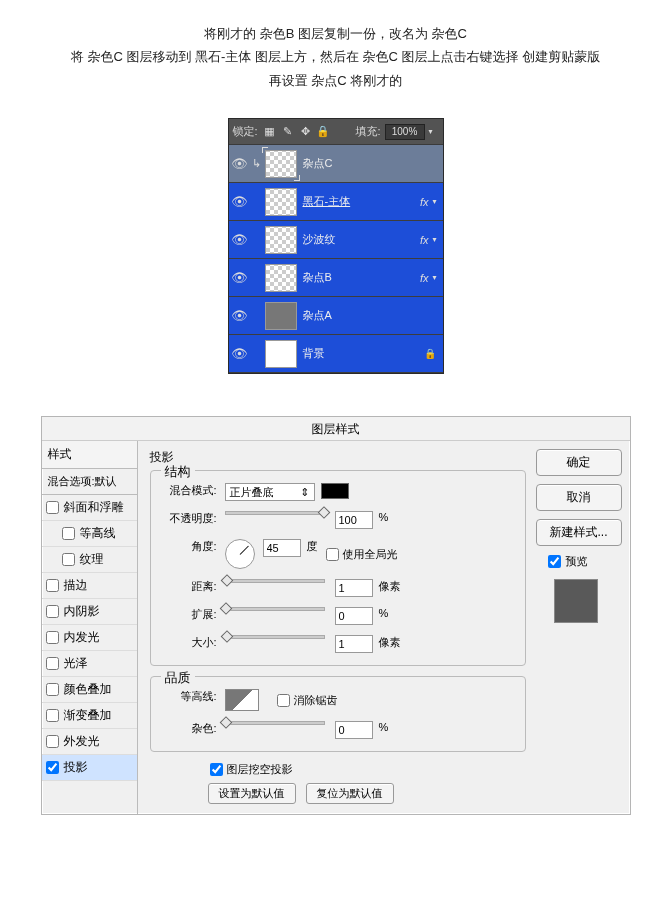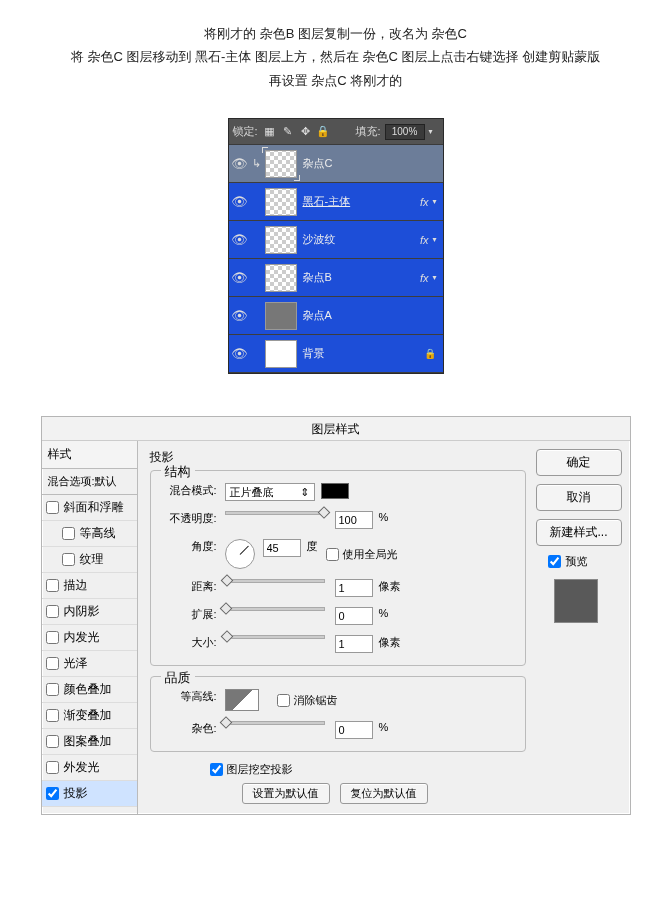--- a/index.html
+++ b/index.html
@@ -59,21 +59,21 @@
 .color-swatch { width: 28px; height: 16px; background: #000; border: 1px solid #666; margin-left: 6px; }
 .slider-track { width: 100px; height: 4px; background: #ccc; border: 1px solid #aaa; position: relative; margin-right: 10px; }
 .slider-thumb { position: absolute; width: 9px; height: 9px; background: #e8e8e8; border: 1px solid #666; top: -4px; transform: translateX(-50%) rotate(45deg); }
 .num-input { width: 38px; height: 18px; border: 1px solid #999; background: #fff; text-align: left; padding: 0 3px; font-size: 11px; }
 .unit { margin-left: 6px; }
 .angle-dial { width: 30px; height: 30px; border: 1px solid #999; border-radius: 50%; background: #fff; margin-right: 8px; position: relative; }
 .angle-dial::after { content: ''; position: absolute; width: 12px; height: 1px; background: #000; top: 50%; left: 50%; transform-origin: left; transform: rotate(-45deg); }
 .chk-row { display: inline-flex; align-items: center; font-size: 11px; margin-left: 8px; }
 .chk-row input { margin-right: 4px; }
 .contour-swatch { width: 34px; height: 22px; border: 1px solid #888; background: linear-gradient(135deg, #777 50%, #fff 50%); margin-right: 10px; }
-.btn-row { display: flex; gap: 10px; margin-top: 4px; margin-left: 92px; }
+.btn-row { display: flex; gap: 10px; margin-top: 4px; margin-left: 58px; }
 .small-btn { background: #f4f4f4; border: 1px solid #999; border-radius: 3px; padding: 2px 10px; font-size: 11px; box-shadow: 0 1px 0 #fff inset; }
 
 .right-col { width: 94px; padding: 8px 8px 8px 0; }
 .rbtn { display: block; width: 100%; background: #f4f4f4; border: 1px solid #999; border-radius: 4px; padding: 4px 0; font-size: 12px; margin-bottom: 8px; box-shadow: 0 1px 0 #fff inset; text-align: center; }
 .preview-chk { display: flex; align-items: center; font-size: 11px; margin: 6px 0 10px 12px; }
 .preview-chk input { margin-right: 5px; }
 .preview-box { width: 44px; height: 44px; background: #595959; border: 1px solid #888; margin-left: 18px; }
 </style>
 </head>
 <body>
@@ -194,24 +194,20 @@
             <input type="checkbox" style="">
             <span>光泽</span>
           </label>
           <label class="style-item">
             <input type="checkbox" style="">
             <span>颜色叠加</span>
           </label>
           <label class="style-item">
             <input type="checkbox" style="">
             <span>渐变叠加</span>
-          </label>
-          <label class="style-item">
-            <input type="checkbox" style="">
-            <span>图案叠加</span>
           </label>
           <label class="style-item">
             <input type="checkbox" style="">
             <span>外发光</span>
           </label>
           <label class="style-item sel">
             <input type="checkbox" checked="" style="">
             <span>投影</span>
           </label>
         </div>

